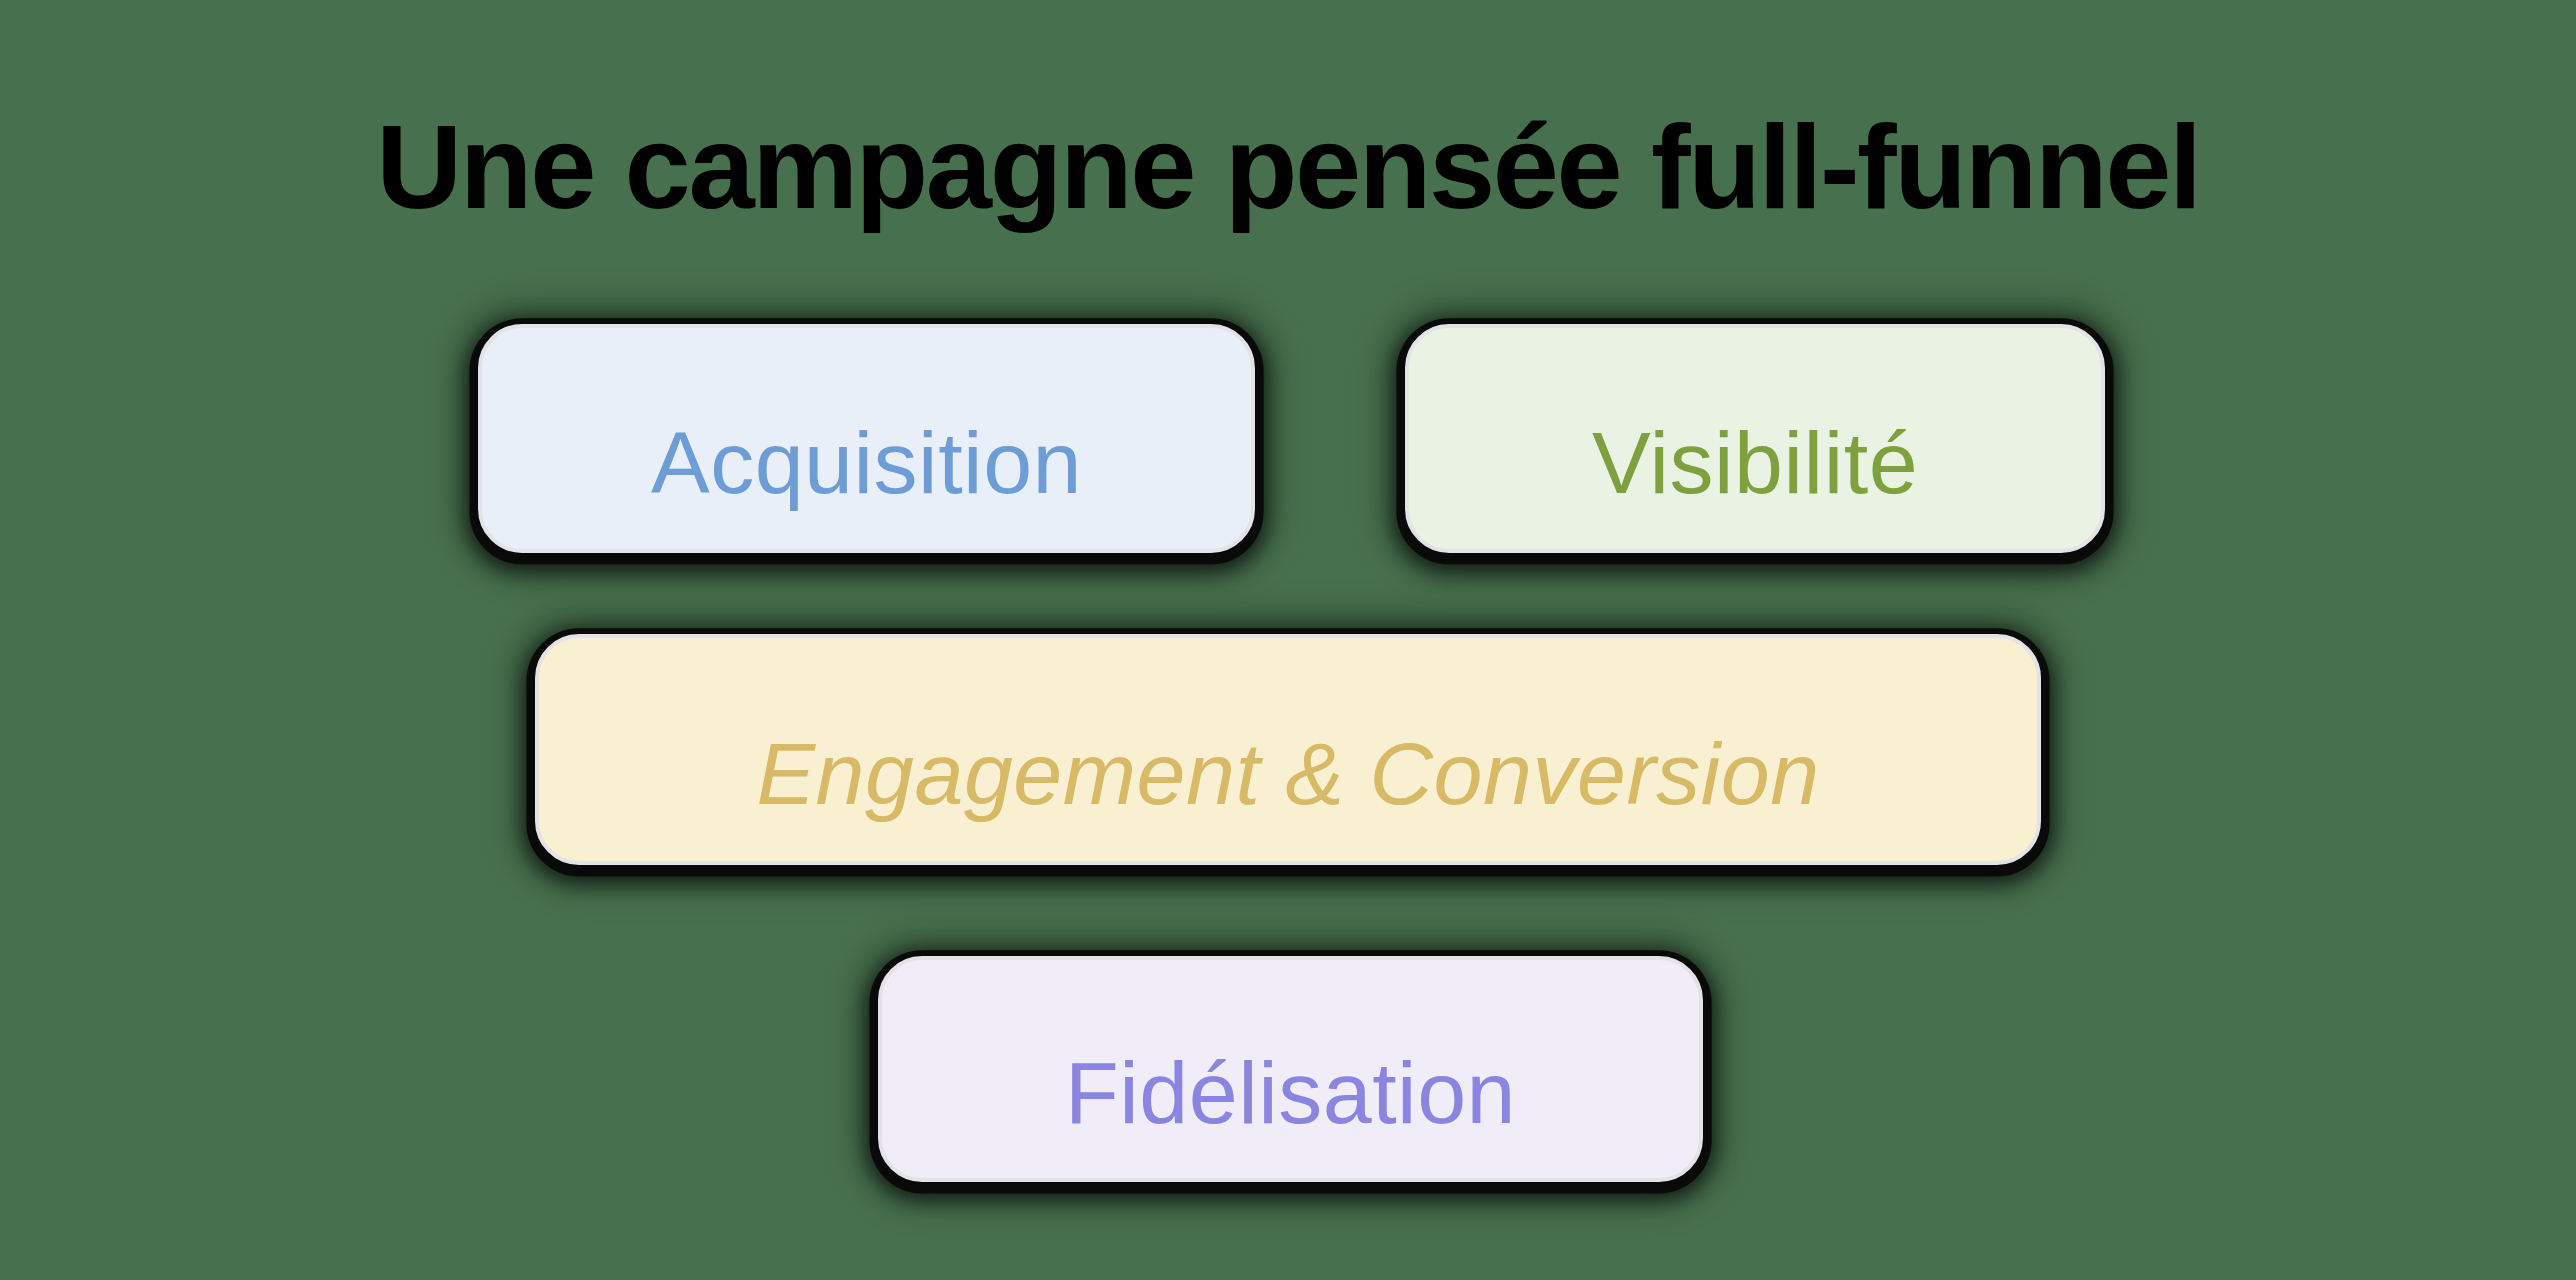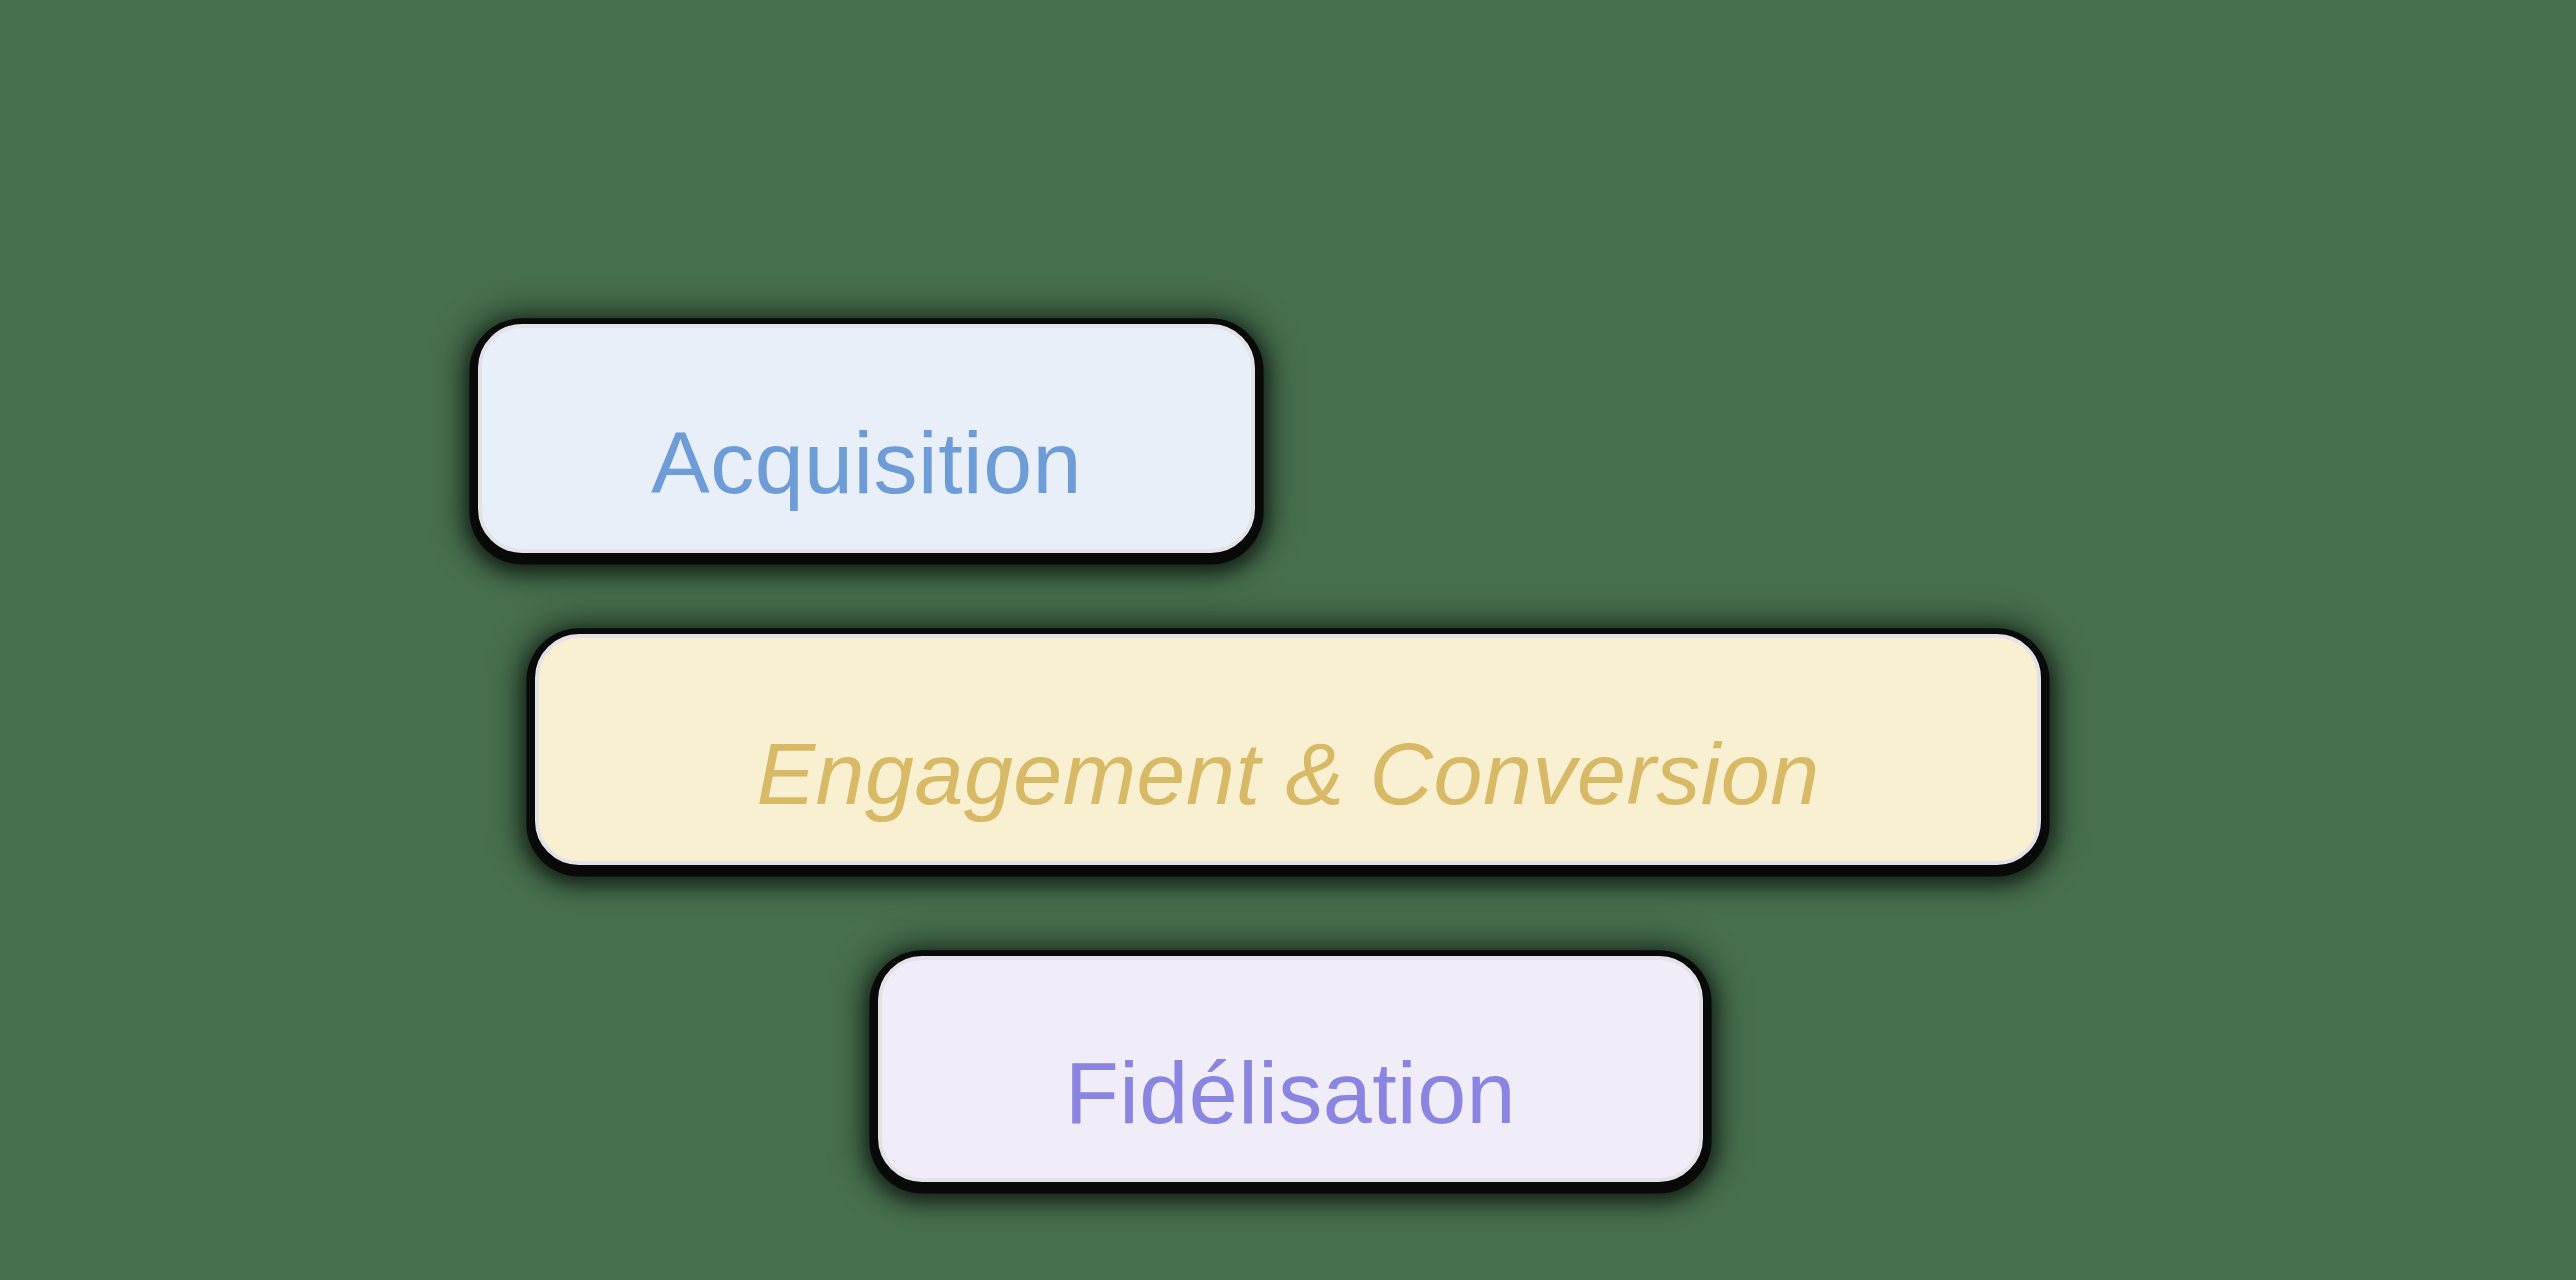--- a/index.html
+++ b/index.html
@@ -52,25 +52,29 @@
   .stage-label {
     white-space: nowrap;
     margin-top: 48px;
   }
 </style>
 </head>
 <body style="background-color: rgb(71, 112, 78);">
 
 <div class="canvas">
 
+  <div class="diagram-title" style="color: rgb(0, 0, 0);">Une campagne pensée full-funnel</div>
 
   <div class="stage stage--acquisition" style="background-color: rgb(232, 239, 249); border-color: rgb(227, 227, 231);">
     <span class="stage-label" style="color: rgb(109, 156, 214);">Acquisition</span>
   </div>
 
+  <div class="stage stage--visibilite" style="background-color: rgb(234, 243, 227); border-color: rgb(227, 227, 231);">
+    <span class="stage-label" style="color: rgb(127, 160, 63);">Visibilité</span>
+  </div>
 
   <div class="stage stage--engagement" style="background-color: rgb(248, 240, 208); border-color: rgb(227, 227, 231);">
     <span class="stage-label" style="color: rgb(215, 185, 102);">Engagement &amp; Conversion</span>
   </div>
 
   <div class="stage stage--fidelisation" style="background-color: rgb(240, 236, 248); border-color: rgb(227, 227, 231);">
     <span class="stage-label" style="color: rgb(139, 133, 226);">Fidélisation</span>
   </div>
 
 </div>

